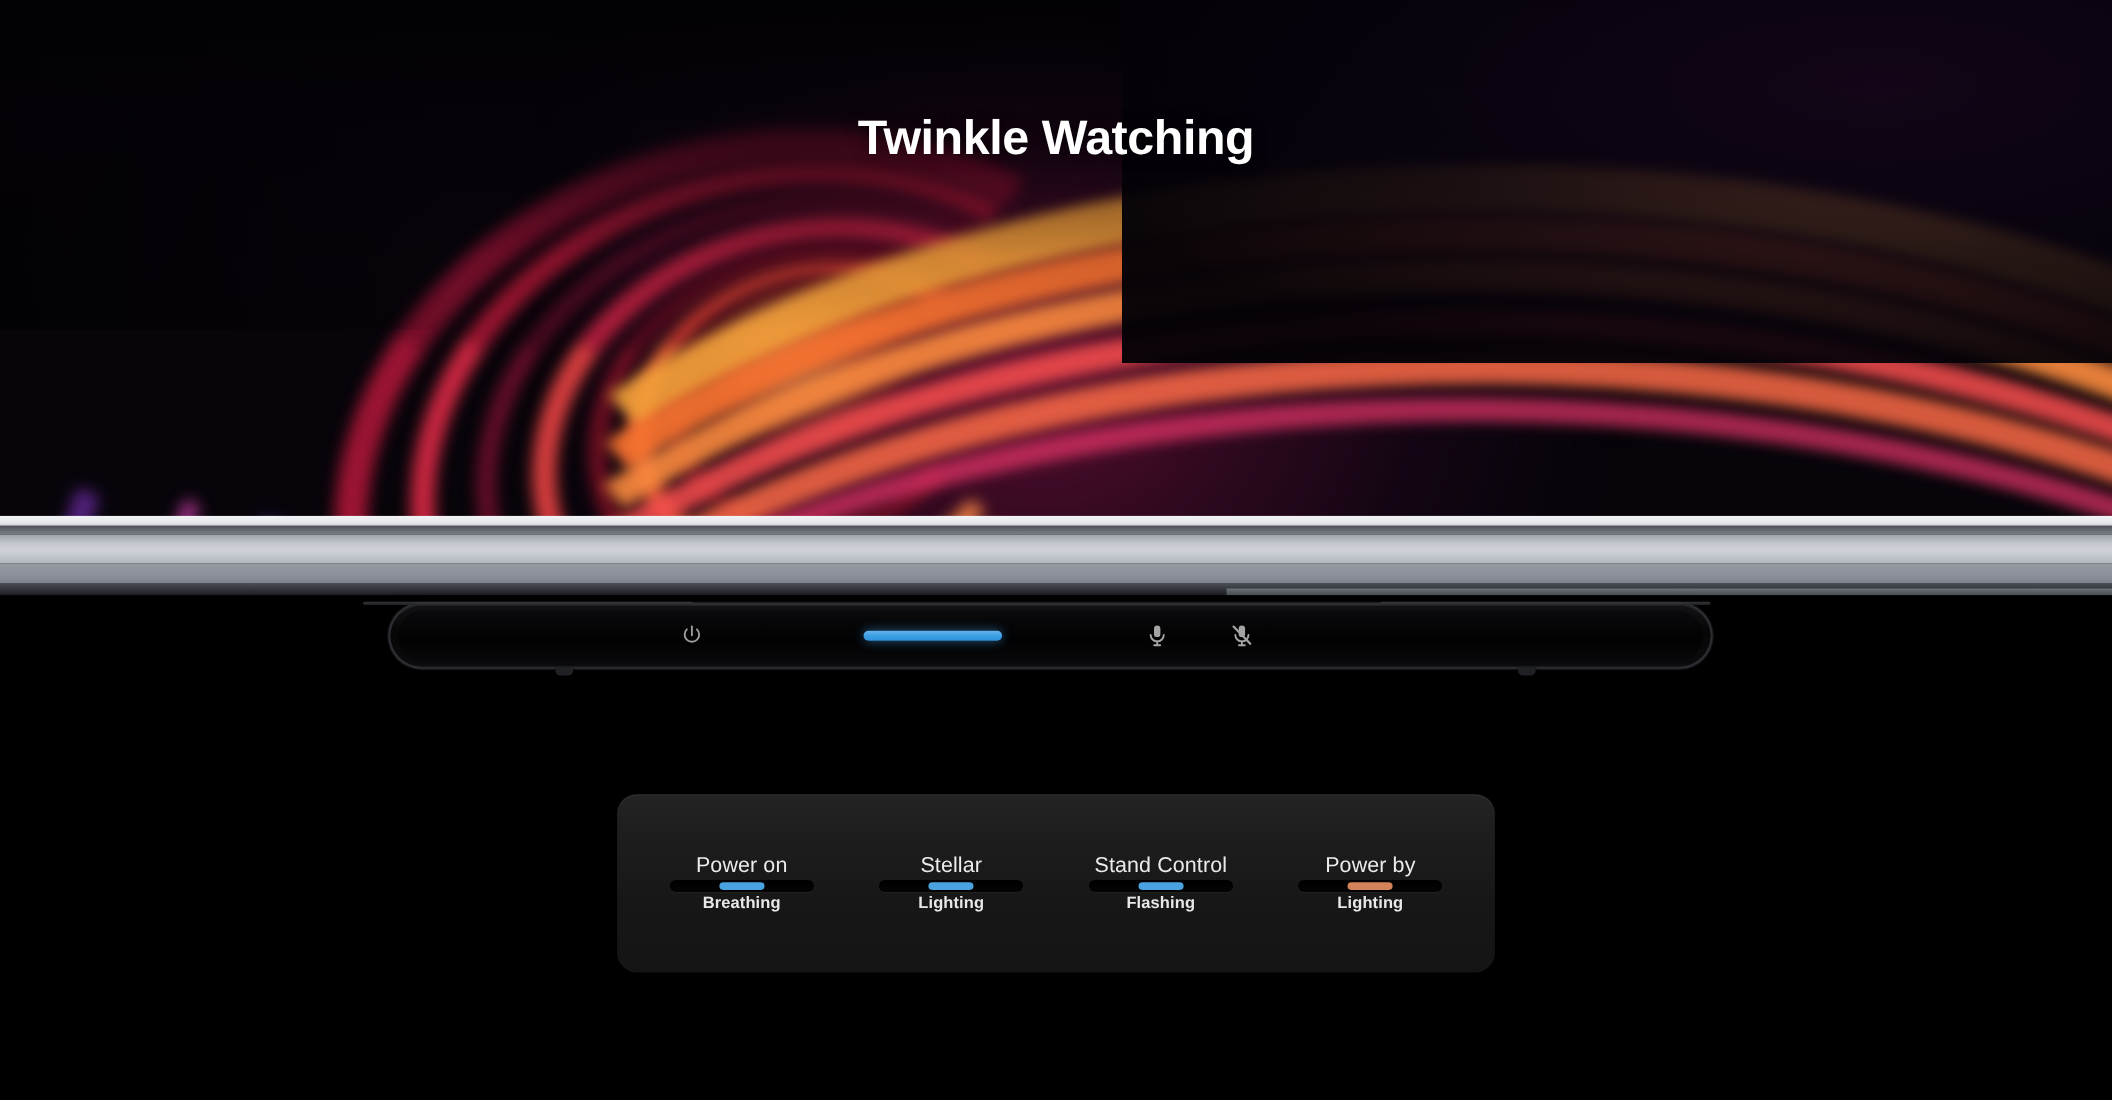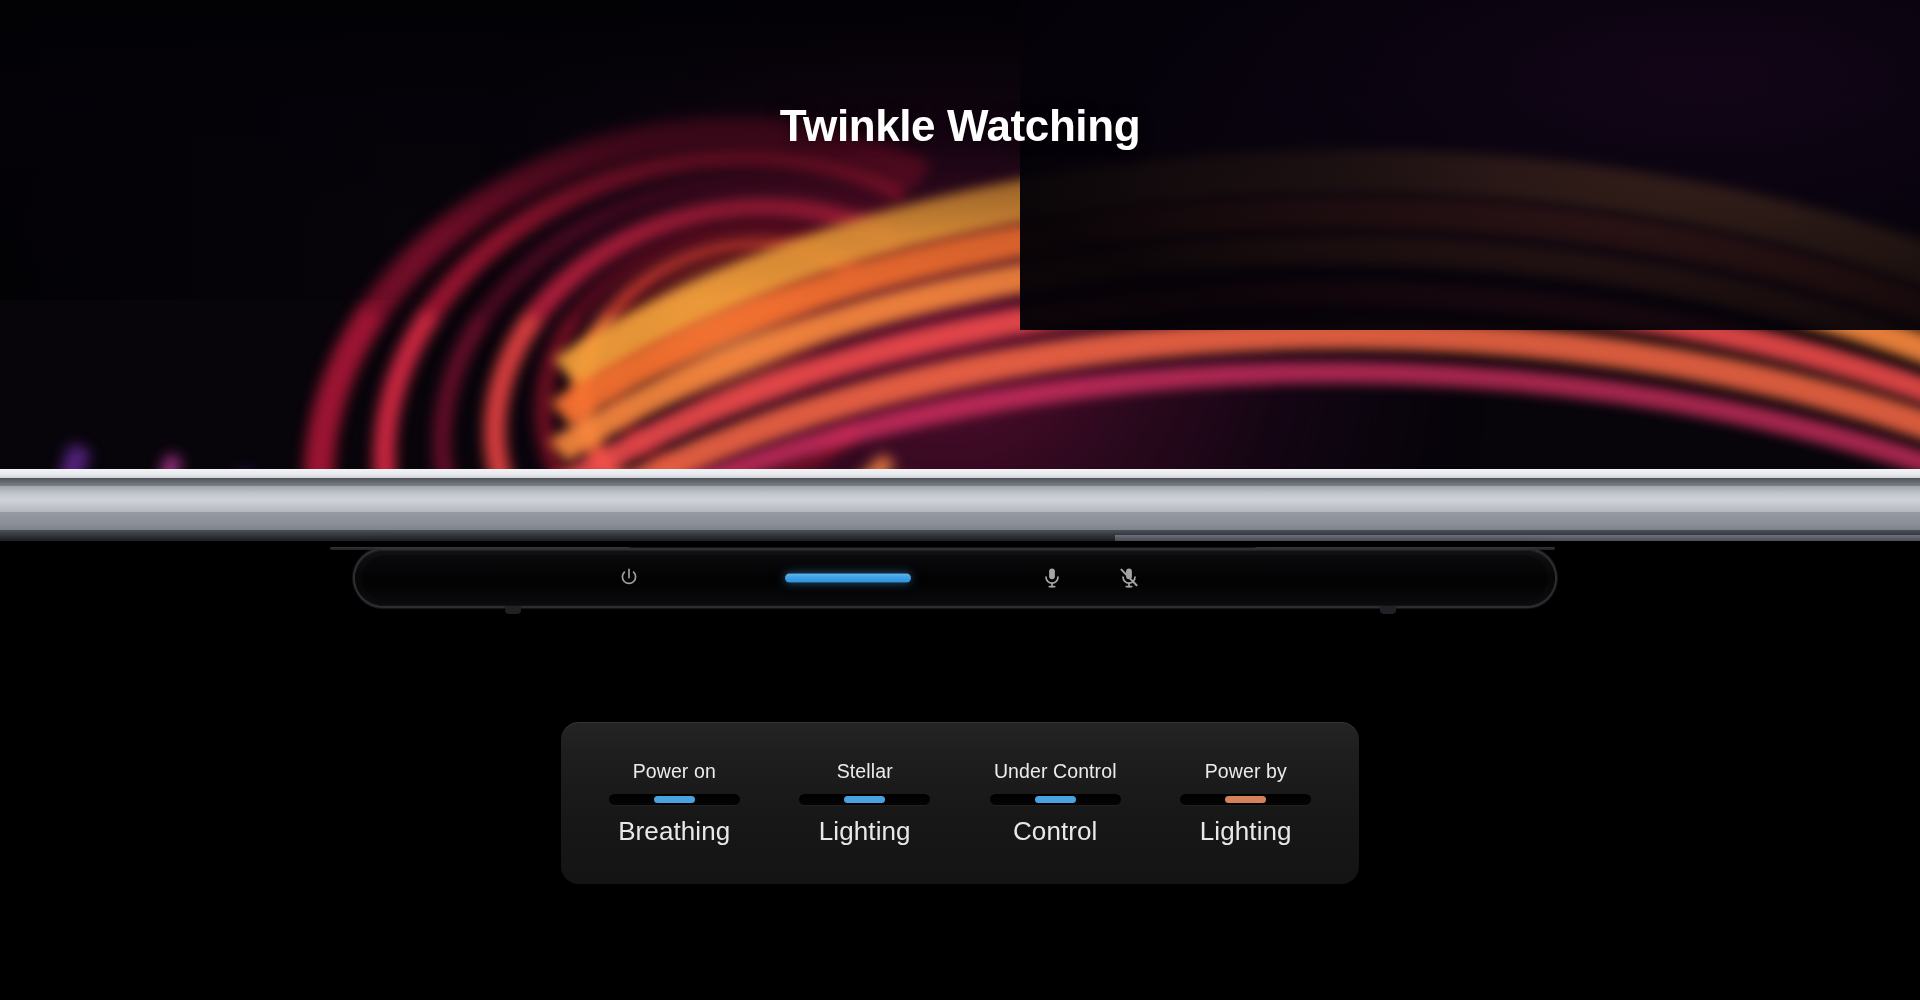--- a/index.html
+++ b/index.html
@@ -295,21 +295,21 @@
     padding: 0 18px;
     box-sizing: border-box;
   }
 
   .status-card {
     flex: 1 1 0;
     display: flex;
     flex-direction: column;
     align-items: center;
     justify-content: center;
-    gap: 13px;
+    gap: 2px;
   }
 
   .status-title {
     color: #ebebeb;
     font-size: 19.5px;
     line-height: 1;
     letter-spacing: .1px;
     white-space: nowrap;
   }
 
@@ -324,24 +324,25 @@
     justify-content: center;
   }
   .status-fill {
     width: 41px;
     height: 7px;
     border-radius: 4px;
   }
 
   .status-mode {
     color: #e8e8e8;
-    font-size: 26px;
+    font-size: 15px;
     line-height: 1;
     letter-spacing: .1px;
     white-space: nowrap;
+    font-weight: bold;
   }
 
   
   .page-title {
     position: absolute;
     left: 0;
     top: 72px;
     width: 1920px;
     text-align: center;
     color: #ffffff;
@@ -456,25 +457,25 @@
 
   <div class="status-card">
     <div class="status-title">Stellar</div>
     <div class="status-track" style="background-color: rgb(0, 0, 0);">
       <div class="status-fill" style="background:#4aa3e0"></div>
     </div>
     <div class="status-mode">Lighting</div>
   </div>
 
   <div class="status-card">
-    <div class="status-title">Under Control</div>
+    <div class="status-title">Stand Control</div>
     <div class="status-track" style="background-color: rgb(0, 0, 0);">
       <div class="status-fill" style="background:#4aa3e0"></div>
     </div>
-    <div class="status-mode">Control</div>
+    <div class="status-mode">Flashing</div>
   </div>
 
   <div class="status-card">
     <div class="status-title">Power by</div>
     <div class="status-track" style="background-color: rgb(0, 0, 0);">
       <div class="status-fill" style="background:#d4825a"></div>
     </div>
     <div class="status-mode">Lighting</div>
   </div>
 

